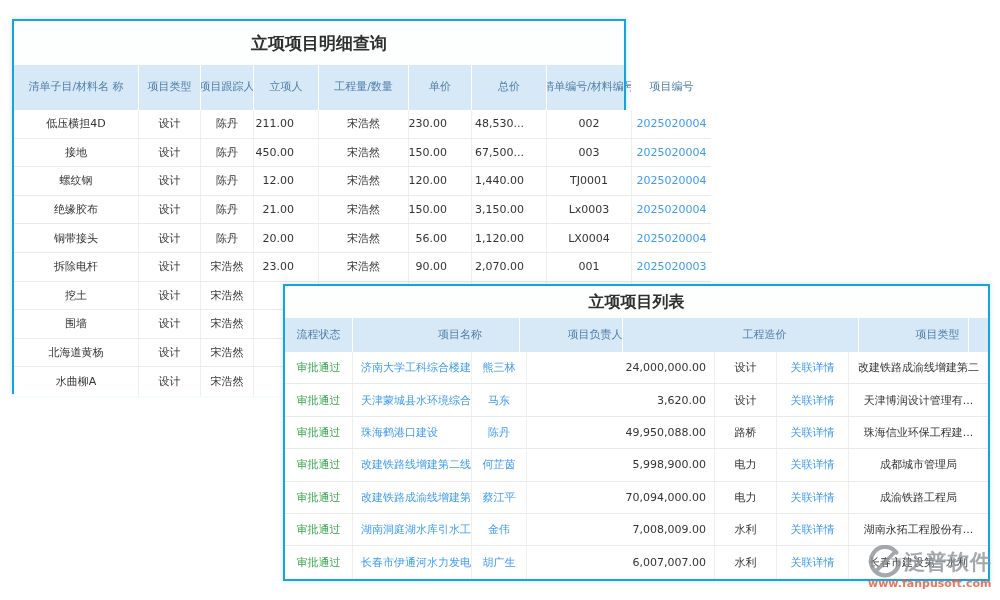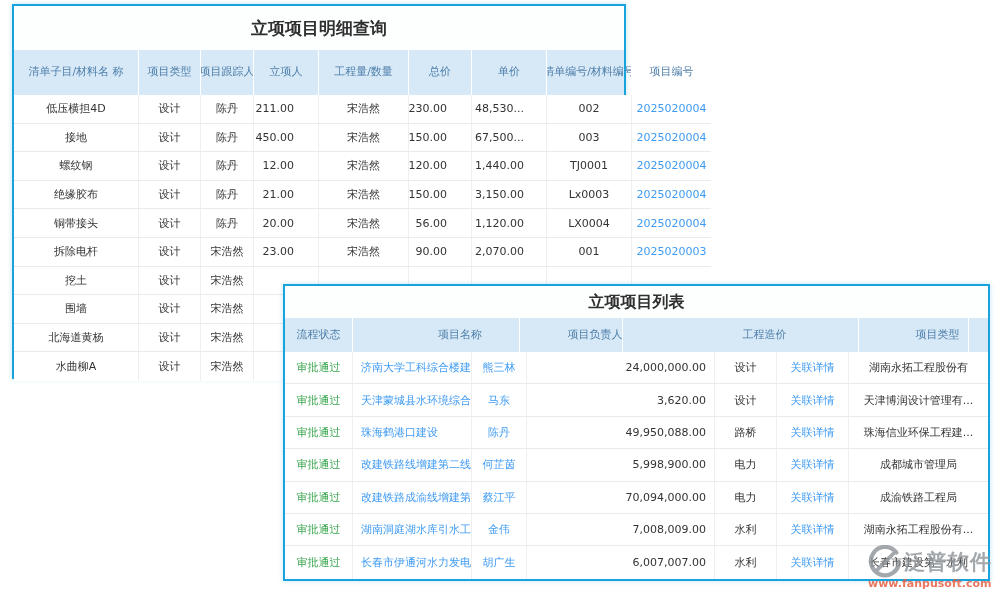--- a/index.html
+++ b/index.html
@@ -28,21 +28,21 @@
   .al-c { justify-content:center; text-align:center; }
   .al-l { justify-content:flex-start; padding-left:8px; }
   .al-r { justify-content:flex-end; padding-right:24px; }
   .al-r2 { justify-content:flex-end; padding-right:22px; }
   .al-r3 { justify-content:flex-end; padding-right:8px; }
 
   .link { color:#3f9bf2; cursor:pointer; }
   .status-ok { color:#3aa64f; cursor:pointer; }
 
   
-  #win-detail { left:12px; top:4px; width:614px; height:375px; z-index:1; }
+  #win-detail { left:12px; top:19px; width:614px; height:375px; z-index:1; }
   #win-detail .win-title { height:44px; font-size:17px; }
   #win-detail .thead { height:45px; grid-template-columns:125px 62px 53px 65px 90px 63px 75px 85px 79px; }
   #win-detail .tbody { grid-auto-rows:28.6px; }
   #win-detail .row  { grid-template-columns:125px 62px 53px 65px 90px 63px 75px 85px 79px; }
 
   
   #win-list { left:283px; top:284px; width:707px; height:297px; z-index:2; }
   #win-list .win-title { height:32px; font-size:16px; }
   #win-list .thead { height:34px; grid-template-columns:68px 119px 55px 188px 62px 72px 139px;gap:48px; }
   #win-list .tbody { grid-auto-rows:32.4px; }
@@ -60,22 +60,22 @@
 <body>
 
 <div class="window" id="win-detail">
   <div class="win-title">立项项目明细查询</div>
   <div class="thead">
       <div class="cell">清单子目/材料名&nbsp;称</div>
       <div class="cell">项目类型</div>
       <div class="cell">项目跟踪人</div>
       <div class="cell">立项人</div>
       <div class="cell">工程量/数量</div>
+      <div class="cell">单价</div>
       <div class="cell">总价</div>
-      <div class="cell">单价</div>
       <div class="cell">清单编号/材料编号</div>
       <div class="cell">项目编号</div>
     </div>
   <div class="tbody">
       <div class="row">
         <div class="cell al-c">低压横担4D</div>
         <div class="cell al-c">设计</div>
         <div class="cell al-c">陈丹</div>
         <div class="cell al-r">211.00</div>
         <div class="cell al-c">宋浩然</div>
@@ -198,21 +198,21 @@
       <div class="cell">甲方单位</div>
     </div>
   <div class="tbody">
       <div class="row">
         <div class="cell al-c status-ok">审批通过</div>
         <div class="cell al-l link">济南大学工科综合楼建设...</div>
         <div class="cell al-c link">熊三林</div>
         <div class="cell al-r3">24,000,000.00</div>
         <div class="cell al-c">设计</div>
         <div class="cell al-c link">关联详情</div>
-        <div class="cell al-c">湖南永拓工程股份有</div>
+        <div class="cell al-c">改建铁路成渝线增建第二</div>
       </div>
       <div class="row">
         <div class="cell al-c status-ok">审批通过</div>
         <div class="cell al-l link">天津蒙城县水环境综合治...</div>
         <div class="cell al-c link">马东</div>
         <div class="cell al-r3">3,620.00</div>
         <div class="cell al-c">设计</div>
         <div class="cell al-c link">关联详情</div>
         <div class="cell al-c">天津博润设计管理有...</div>
       </div>

